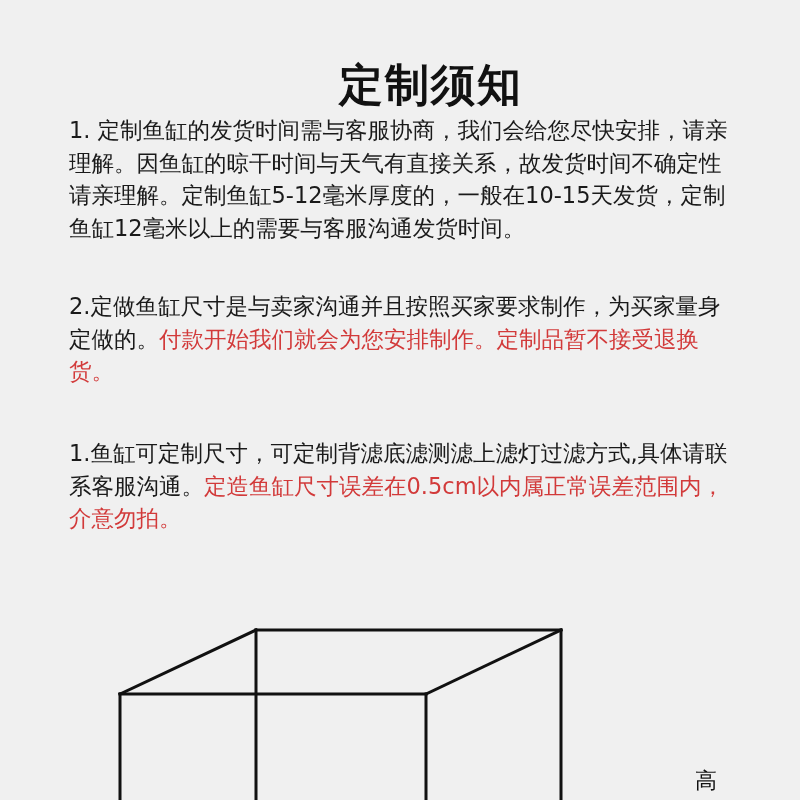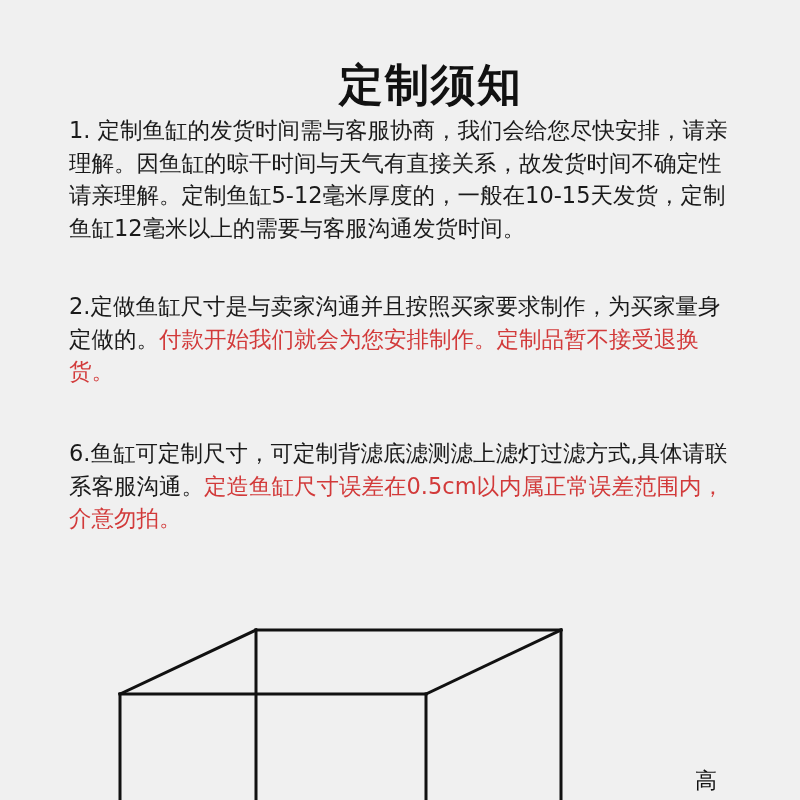--- a/index.html
+++ b/index.html
@@ -59,21 +59,21 @@
   </style>
 </head>
 <body>
 
 <h1 class="title">定制须知</h1>
 
 <p class="para p1"><span>1. 定制鱼缸的发货时间需与客服协商，我们会给您尽快安排，请亲理解。因鱼缸的晾干时间与天气有直接关系，故发货时间不确定性请亲理解。定制鱼缸5-12毫米厚度的，一般在10-15天发货，定制鱼缸12毫米以上的需要与客服沟通发货时间。</span><span class="red"></span></p>
 
 <p class="para p2"><span>2.定做鱼缸尺寸是与卖家沟通并且按照买家要求制作，为买家量身定做的。</span><span class="red">付款开始我们就会为您安排制作。定制品暂不接受退换货。</span></p>
 
-<p class="para p3"><span>6.鱼缸可定制尺寸，可定制背滤底滤测滤上滤灯过滤方式,具体请联系客服沟通。</span><span class="red">定造鱼缸尺寸误差在0.5cm以内属正常误差范围内，介意勿拍。</span></p>
+<p class="para p3"><span>1.鱼缸可定制尺寸，可定制背滤底滤测滤上滤灯过滤方式,具体请联系客服沟通。</span><span class="red">定造鱼缸尺寸误差在0.5cm以内属正常误差范围内，介意勿拍。</span></p>
 
 <svg class="diagram" viewBox="0 600 800 200" xmlns="http://www.w3.org/2000/svg">
   <g stroke="#111111" stroke-width="3" fill="none" stroke-linecap="square">
 
     <line x1="256" y1="630" x2="561" y2="630"></line>
 
     <line x1="120" y1="694" x2="426" y2="694"></line>
 
     <line x1="120" y1="694" x2="256" y2="630"></line>
 

